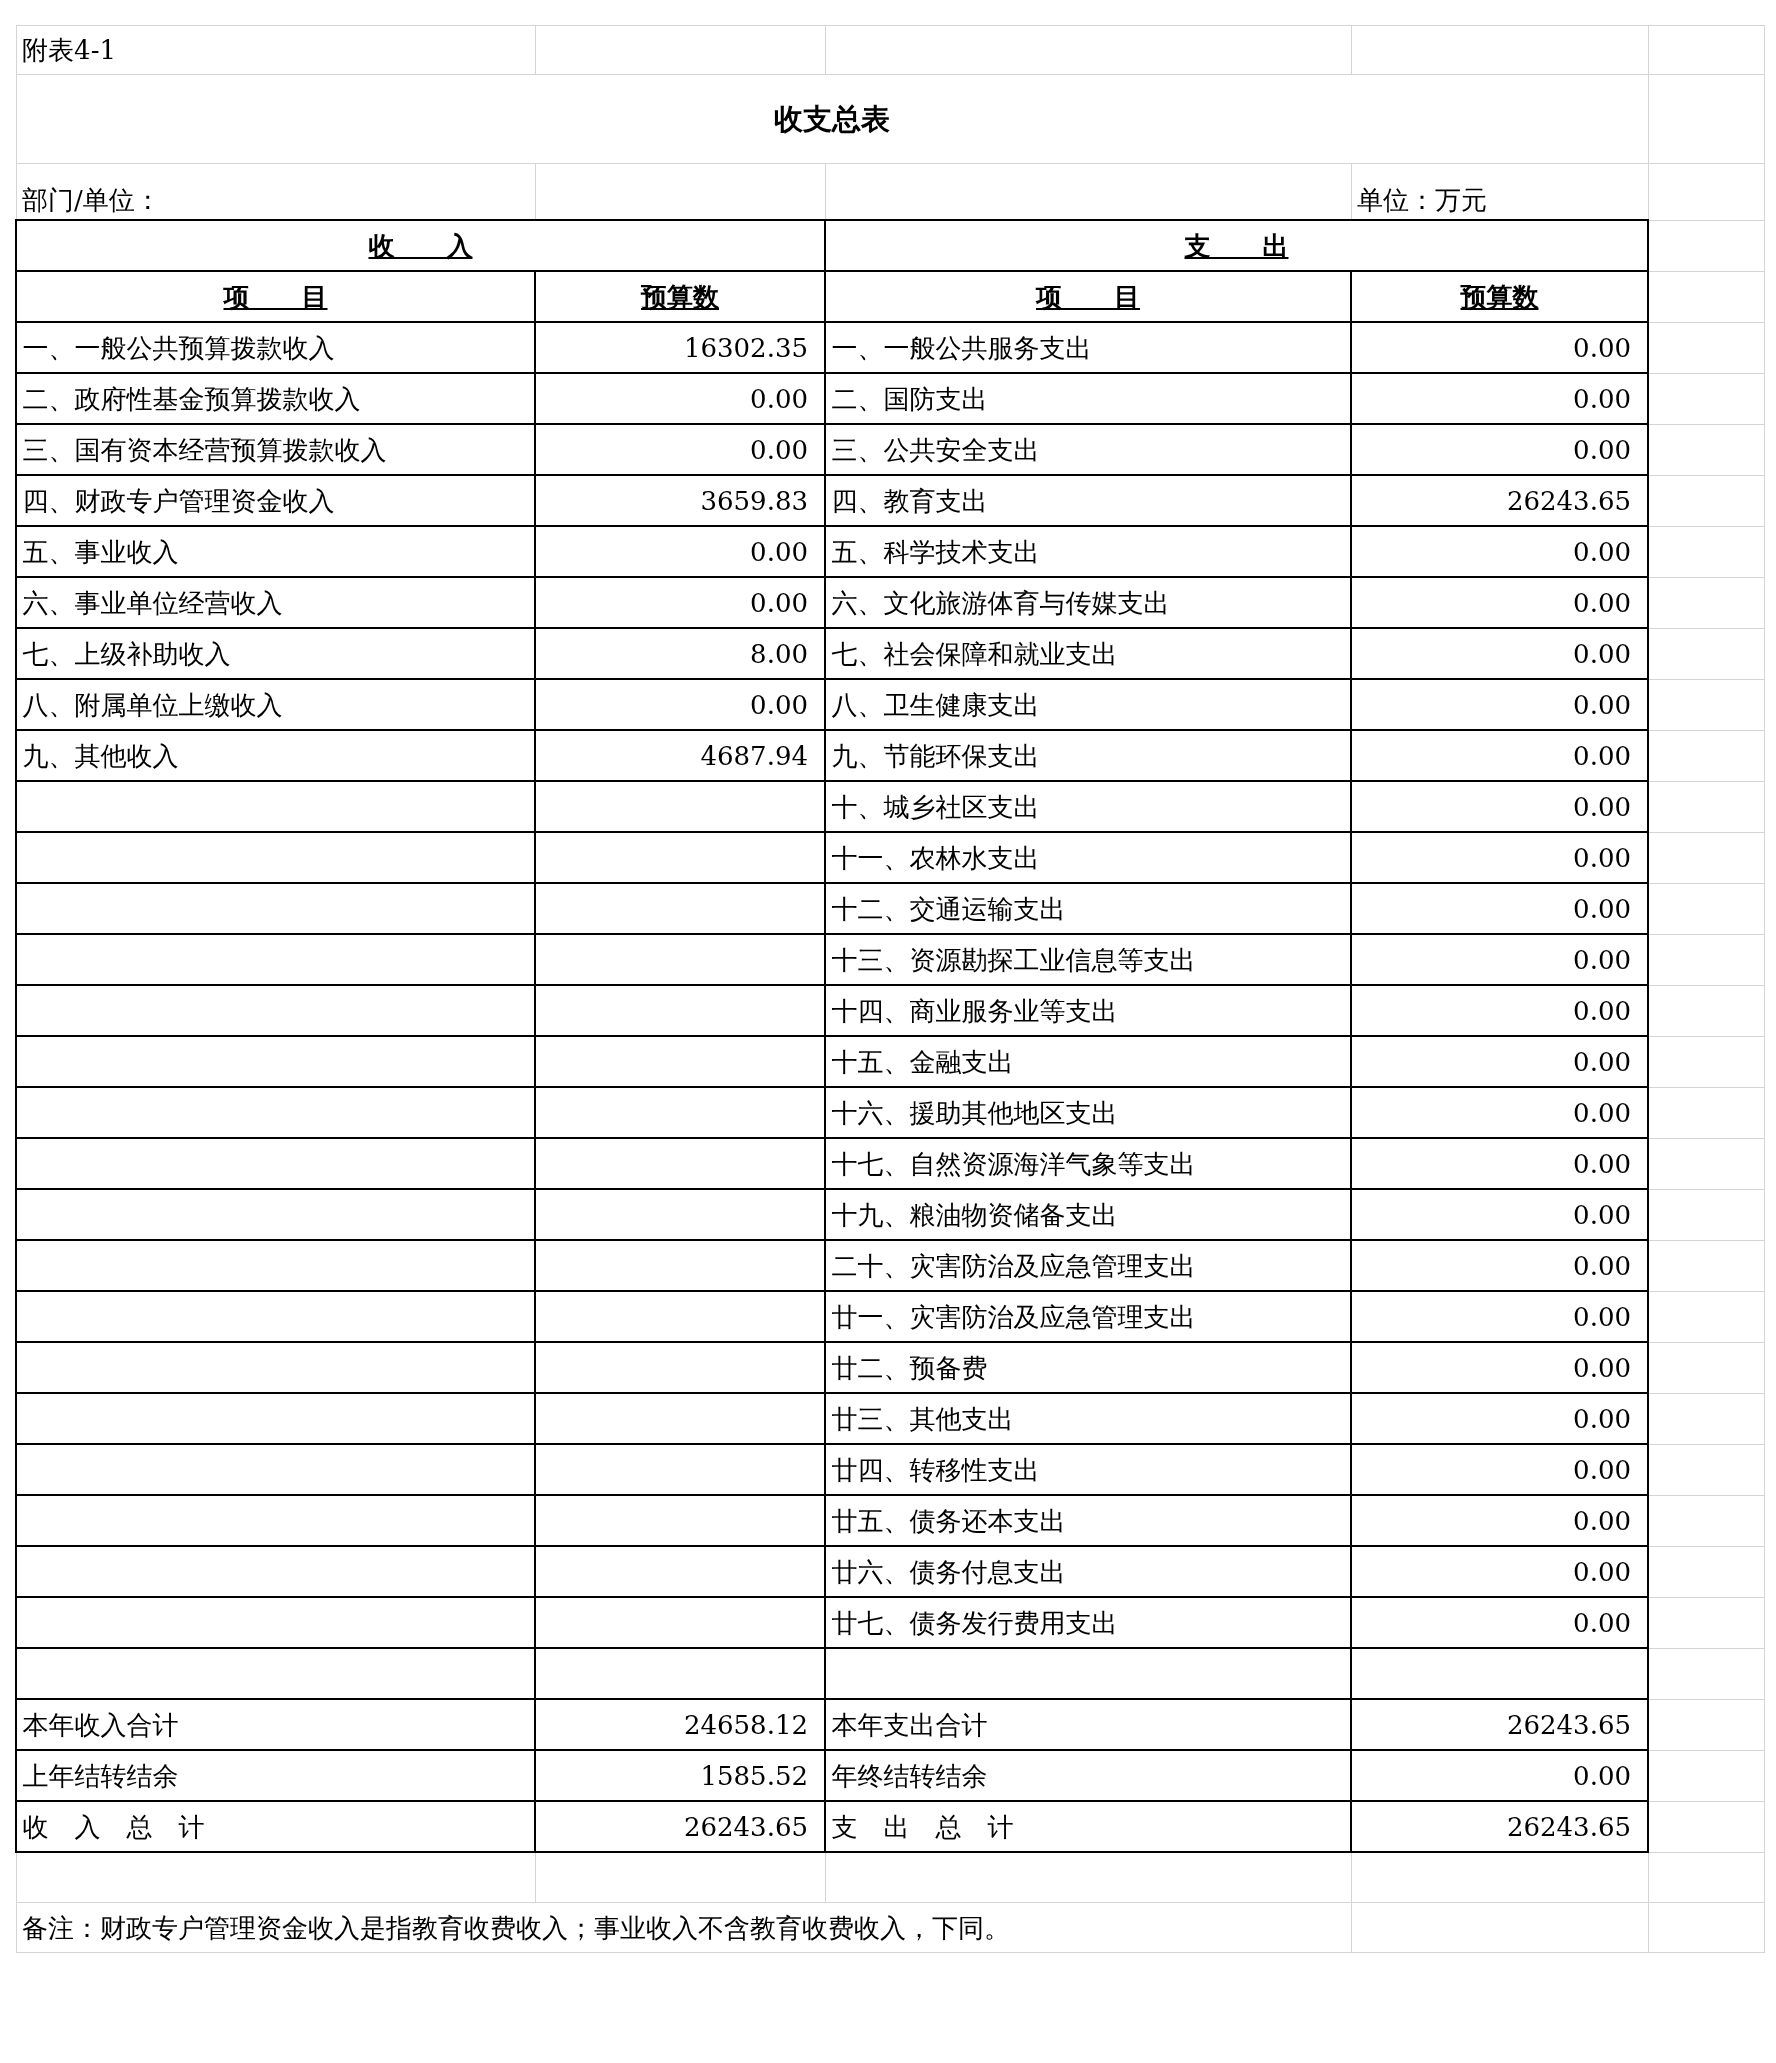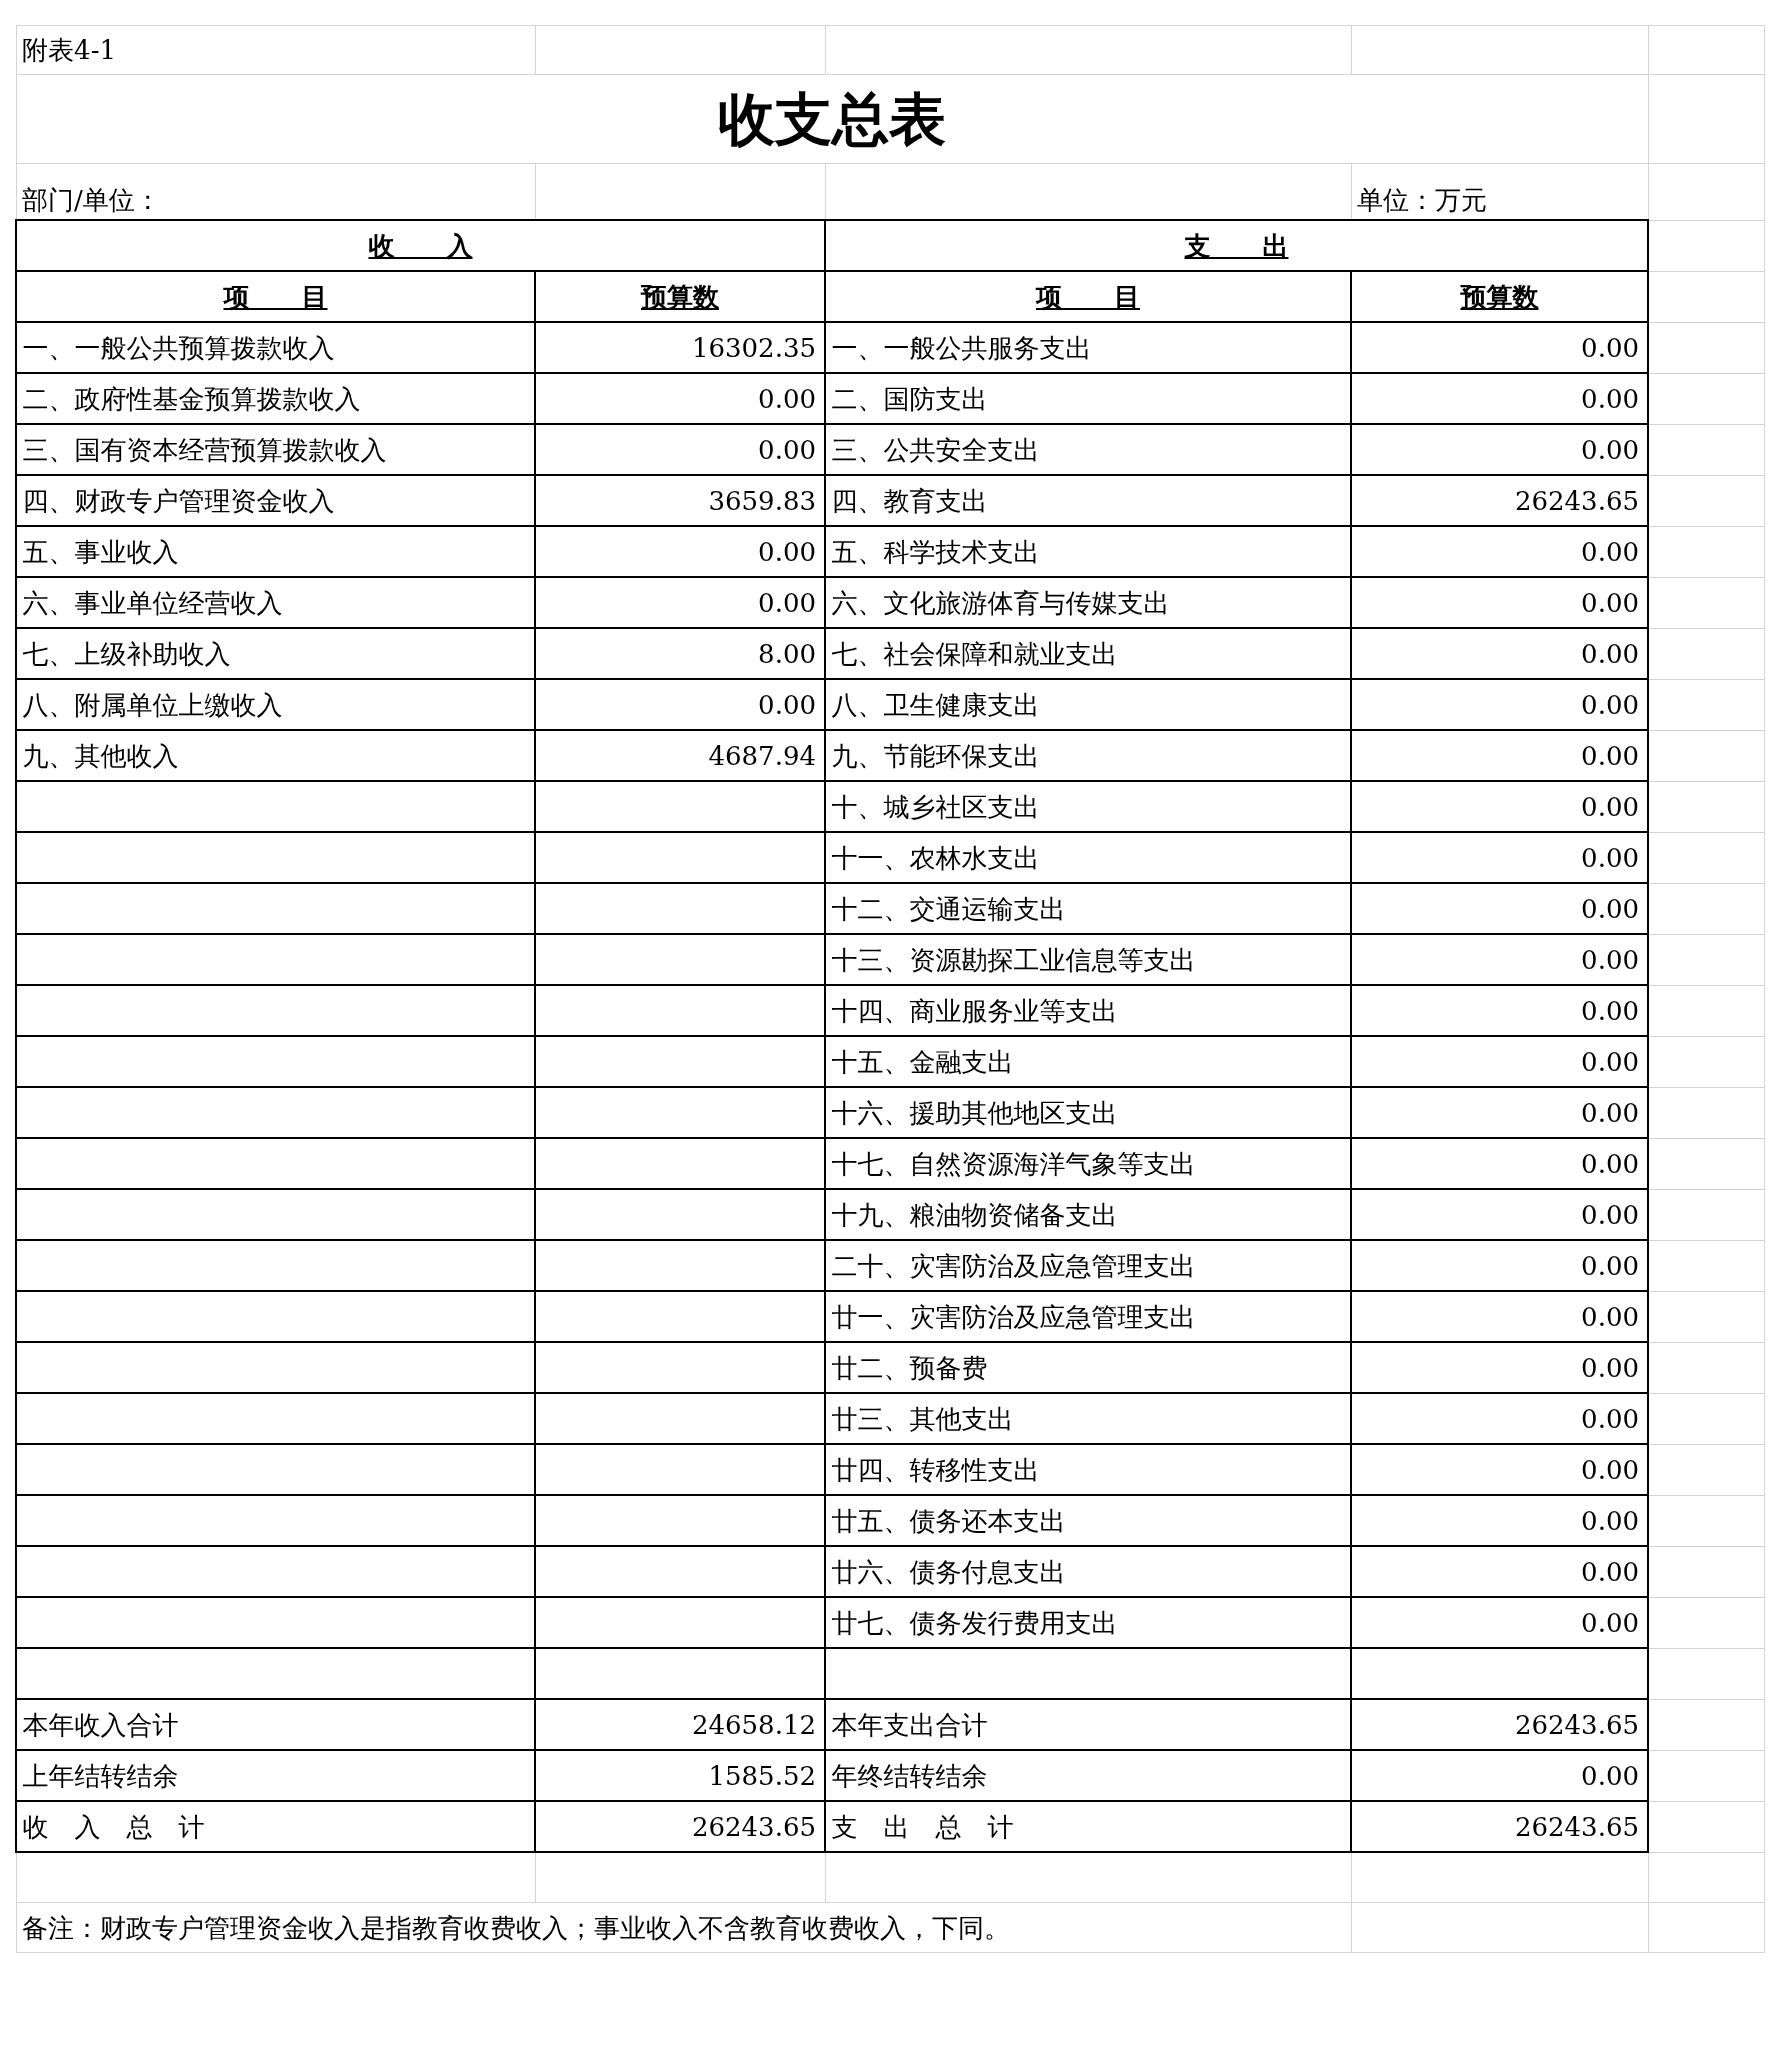--- a/index.html
+++ b/index.html
@@ -10,26 +10,26 @@
   col.c1 { width: 519px; }
   col.c2 { width: 290px; }
   col.c3 { width: 526px; }
   col.c4 { width: 297px; }
   col.c5 { width: 116px; }
   td { border: 1.9px solid #d4d4d4; padding: 0 5.6px; height: 49px; font-size: 26px;
        white-space: nowrap; overflow: hidden; vertical-align: middle; line-height: 1; }
   tr.r-top td { height: 48px; }
   tr.r-title td { height: 88px; }
   tr.r-dept td { height: 49px; vertical-align: bottom; padding-bottom: 6px; }
-  td.title { text-align: center; font-size: 57px; font-weight: bold;
+  td.title { text-align: center; font-size: 29px; font-weight: bold;
              font-family: "DejaVu Sans", "Liberation Sans", sans-serif; }
   td.b { border: 2.8px solid #000; }
   td.hdr { text-align: center; font-weight: bold; font-size: 26px;
            font-family: "DejaVu Sans", "Liberation Sans", sans-serif; text-decoration: underline; }
-  td.num { text-align: right; padding-right: 8px; }
+  td.num { text-align: right; padding-right: 16px; }
   td.spaced { letter-spacing: 0; }
   tr.r-blank td { height: 49px; }
   tr.r-note td { height: 49px; }
 </style>
 </head>
 <body>
 
 <div class="sheet">
 <table>
   <colgroup>

